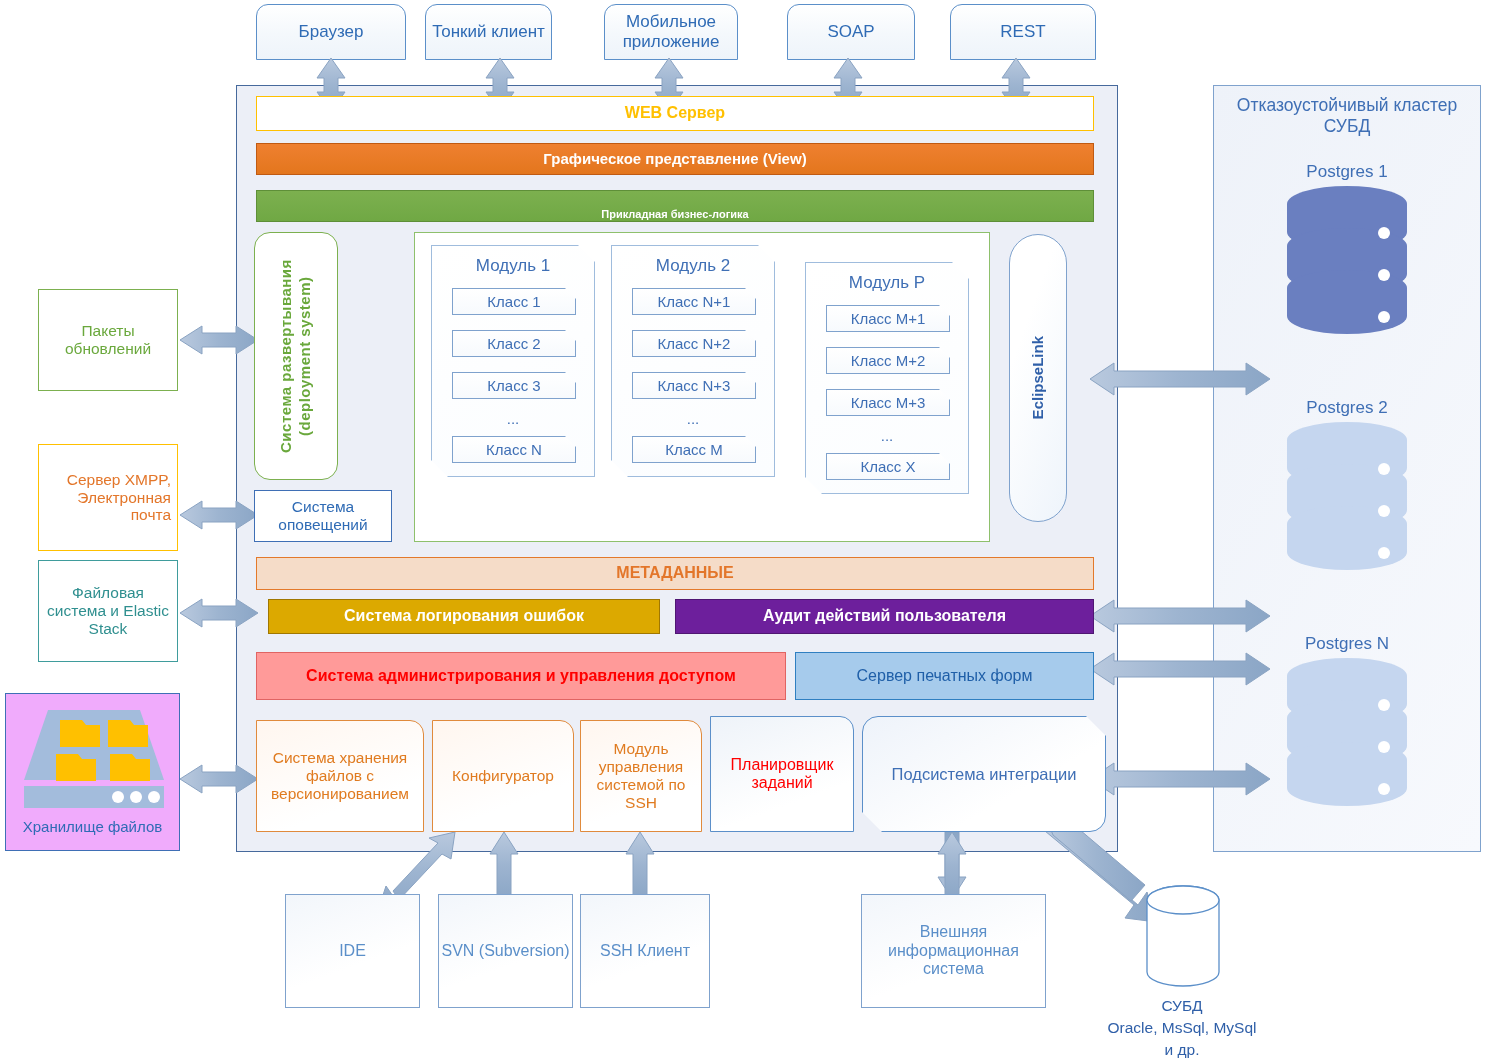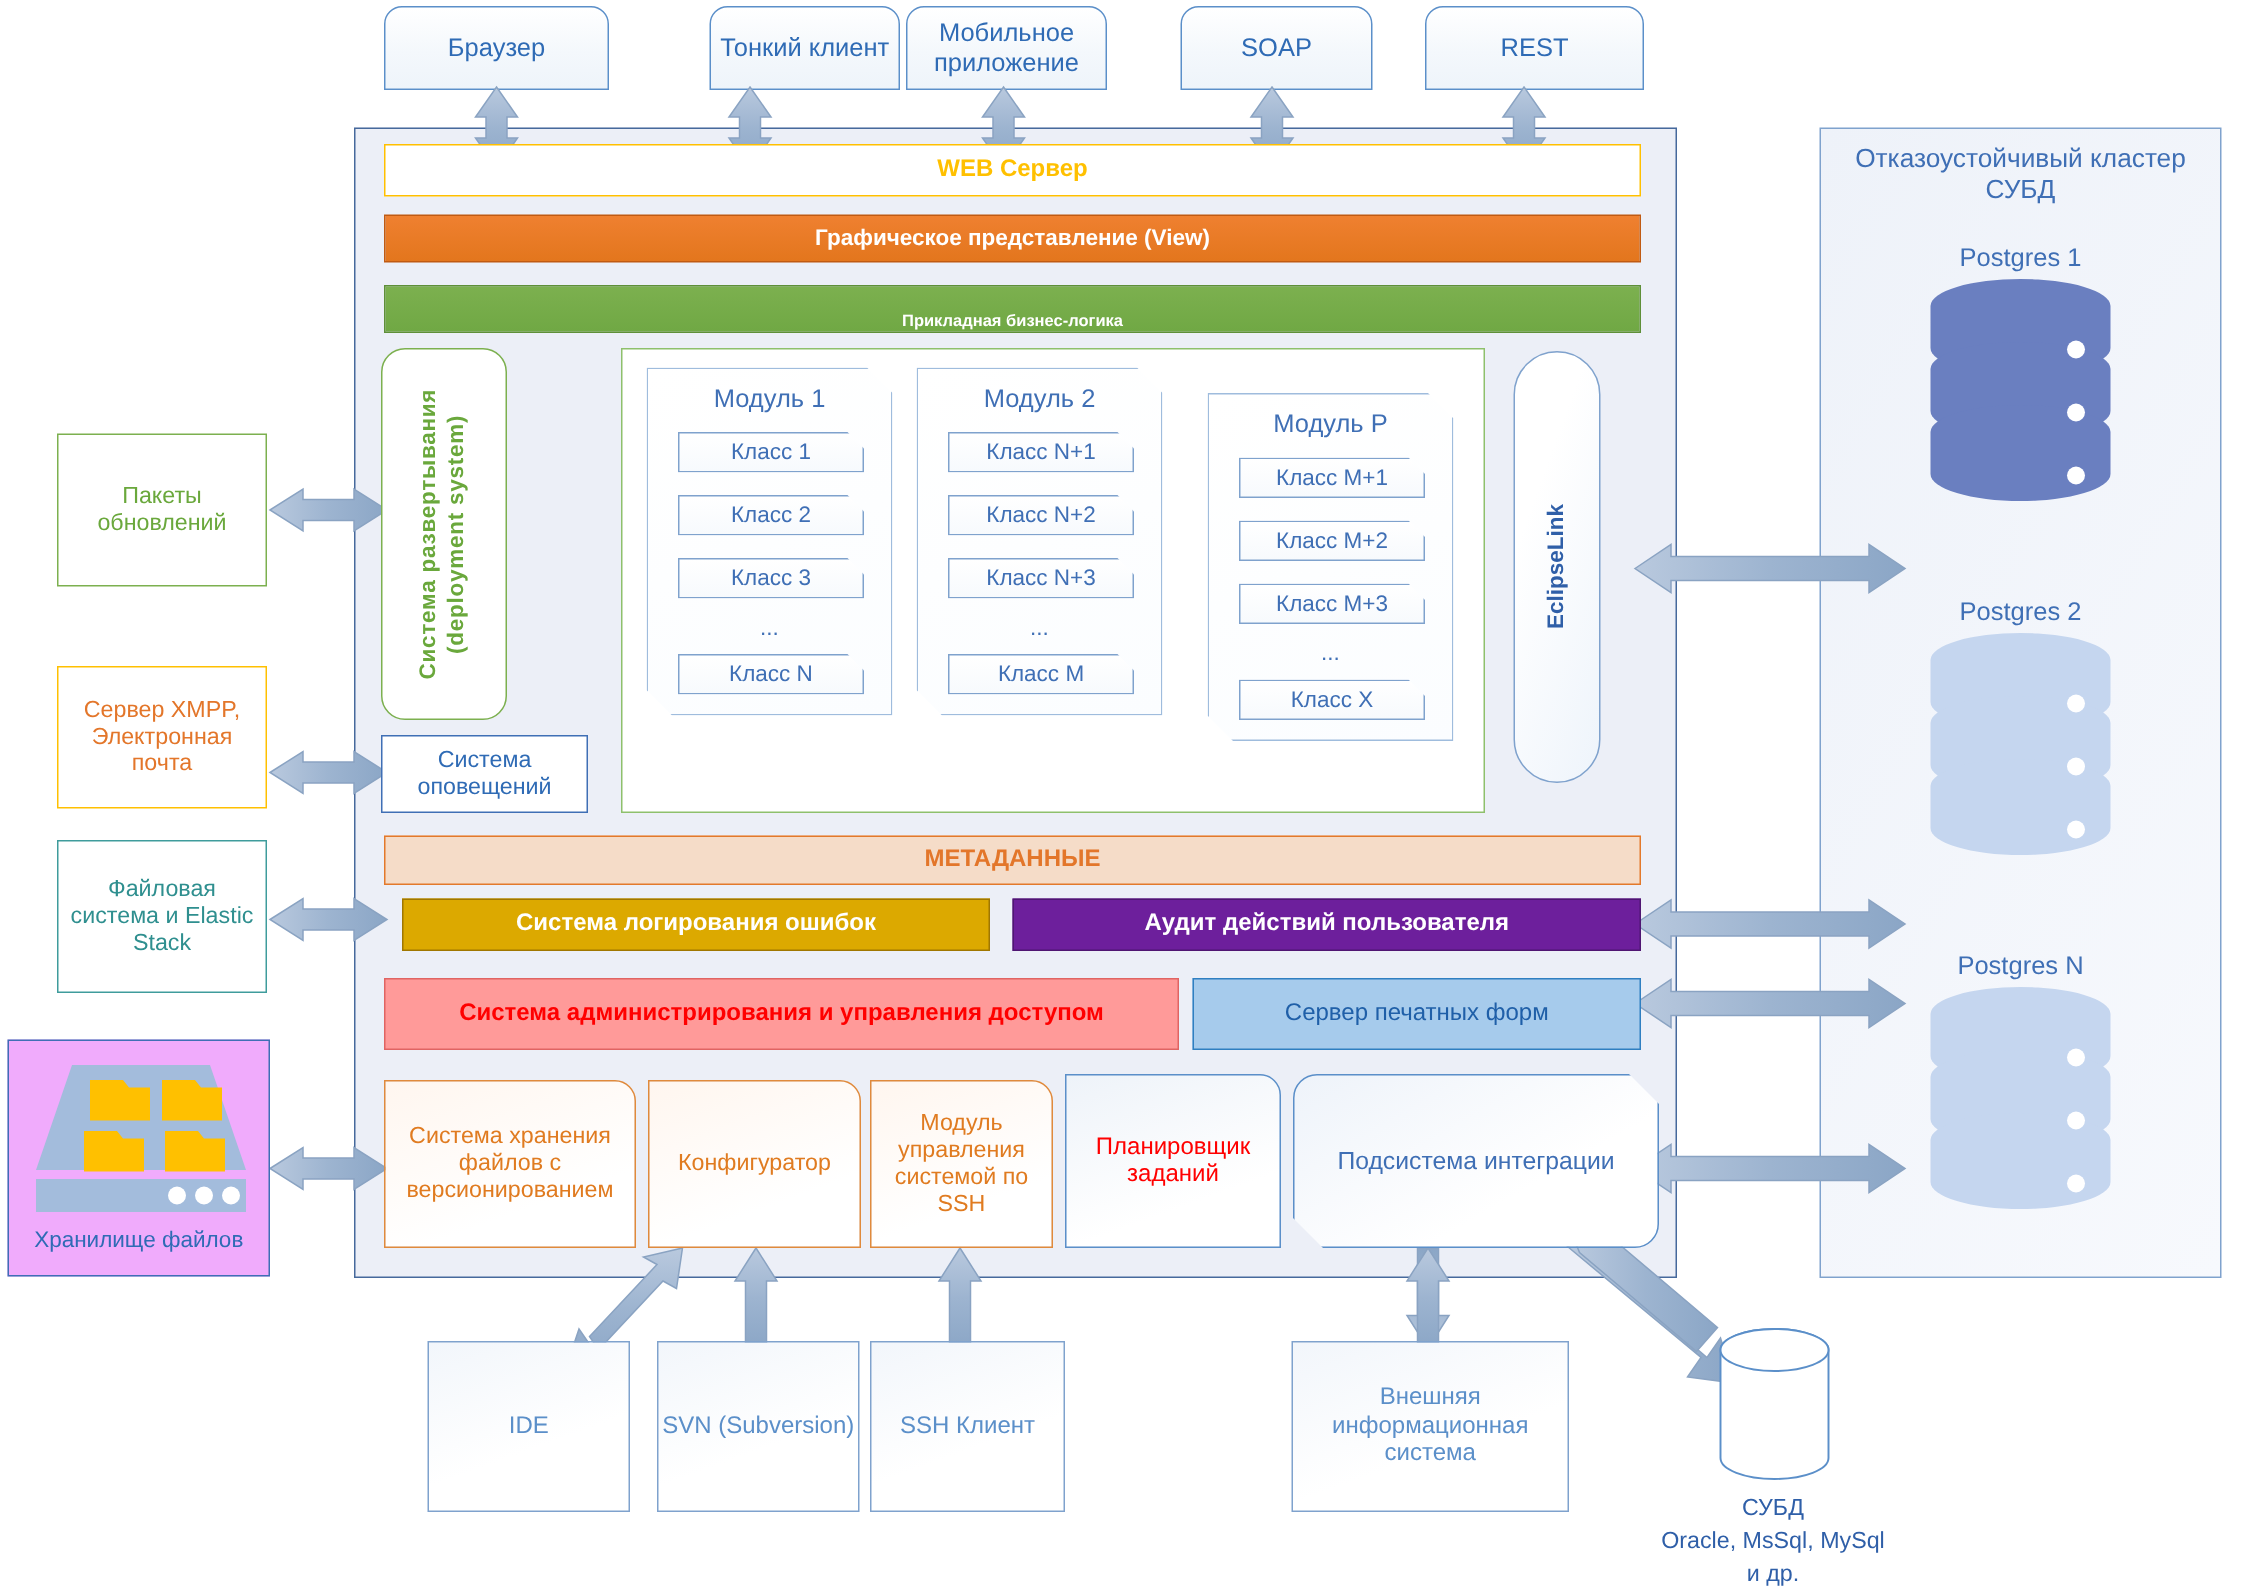--- a/index.html
+++ b/index.html
@@ -128,21 +128,21 @@
 
   <g fill="url(#agh)" stroke="#8aa3c2" stroke-width="1">
     <path d="M1049,829 L1138,905 l9,-13 l9,30 l-31,-4 l9,-13 L1045,831 z"></path>
     <path d="M1049,825 l4,-18 l14,12 l78,66 l-14,16 l-78,-66 z"></path>
   </g>
 </svg>
 
 <div class="abs client ctr" style="left:256px;top:4px;width:150px;height:56px;">
   <span>Браузер</span>
 </div>
-<div class="abs client ctr" style="left:425px;top:4px;width:127px;height:56px;margin-left:48px;">
+<div class="abs client ctr" style="left:425px;top:4px;width:127px;height:56px;">
   <span>Тонкий клиент</span>
 </div>
 <div class="abs client ctr" style="left:604px;top:4px;width:134px;height:56px;">
   <span>Мобильное приложение</span>
 </div>
 <div class="abs client ctr" style="left:787px;top:4px;width:128px;height:56px;">
   <span>SOAP</span>
 </div>
 <div class="abs client ctr" style="left:950px;top:4px;width:146px;height:56px;text-align:right;">
   <span>REST</span>
@@ -226,21 +226,21 @@
 <div class="abs bbox ctr" style="left:710px;top:716px;width:144px;height:116px;z-index:4;padding:0 6px;">
   <span>Планировщик заданий</span>
 </div>
 <div class="abs integr ctr" style="left:862px;top:716px;width:244px;height:116px;z-index:4;padding:0 8px;">
   <span>Подсистема интеграции</span>
 </div>
 
 <div class="abs lbox ctr" style="left:38px;top:289px;width:140px;height:102px;border:1.4px solid #7cb04f;color:#6aa83c;z-index:4;padding:0 6px;">
   <span>Пакеты обновлений</span>
 </div>
-<div class="abs lbox ctr" style="left:38px;top:444px;width:140px;height:95px;border:1.4px solid #ffc000;color:#e3762a;z-index:4;padding:0 6px;">
+<div class="abs lbox ctr" style="left:38px;top:444px;width:140px;height:107px;border:1.4px solid #ffc000;color:#e3762a;z-index:4;padding:0 6px;text-align:right;">
   <span>Сервер XMPP, Электронная почта</span>
 </div>
 <div class="abs lbox ctr" style="left:38px;top:560px;width:140px;height:102px;border:1.4px solid #3f9c9c;color:#2f8f8f;z-index:4;padding:0 6px;">
   <span>Файловая система и Elastic Stack</span>
 </div>
 
 <div class="abs storage" style="left:5px;top:693px;width:175px;height:158px;z-index:4;">
   <svg class="abs" style="left:14px;top:8px;width:148px;height:108px;">
     <polygon points="28,8 120,8 144,78 4,78" fill="#a3bcdc"></polygon>
     <g fill="#ffc000">

